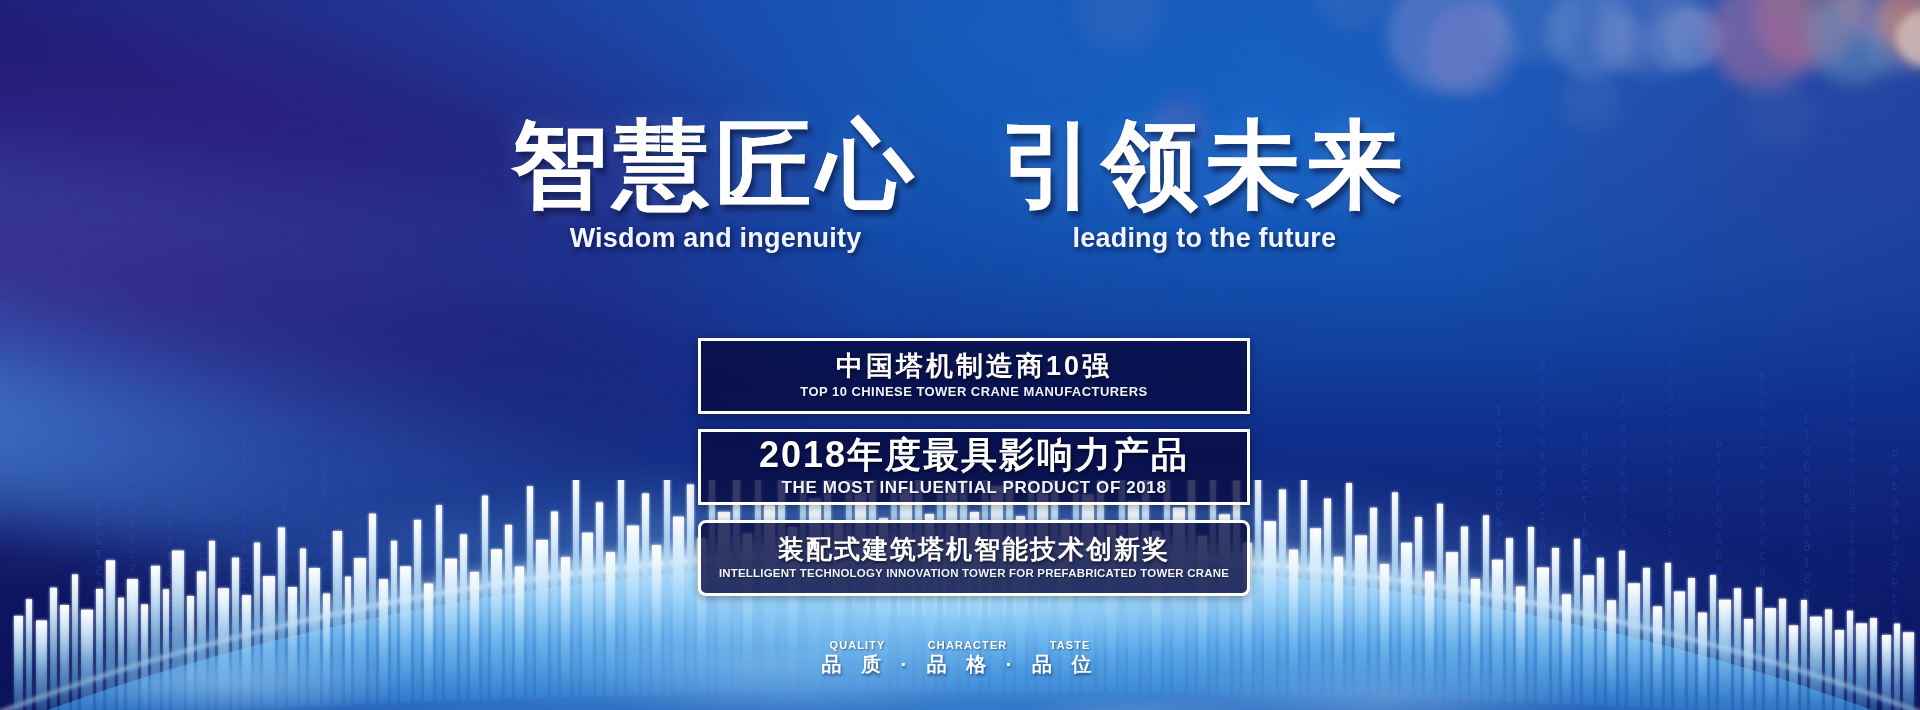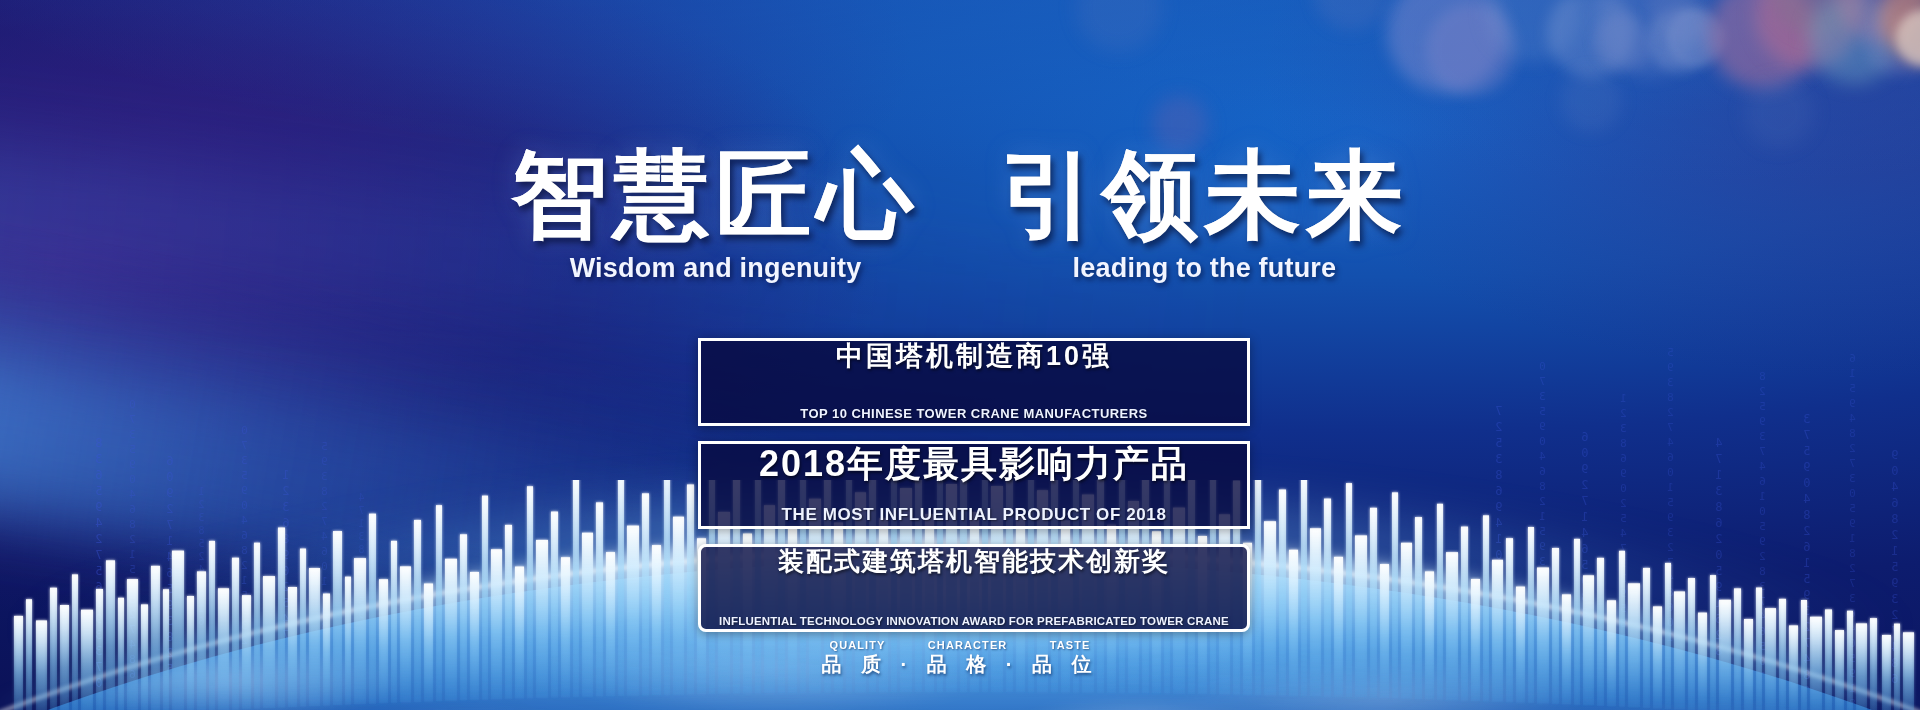--- a/index.html
+++ b/index.html
@@ -153,21 +153,20 @@
     height:230px;
   }
 
   
   #headline{
     position:absolute;
     left:0;right:0;
     top:113px;
     text-align:center;
     white-space:nowrap;
-    margin-top:30px;
   }
   .hl-group{display:inline-block;vertical-align:top;}
   .hl-cn{
     font-size:96px;
     line-height:1.08;
     font-weight:700;
     color:#ffffff;
     letter-spacing:6px;
     text-shadow:3px 5px 6px rgba(2,6,40,.6), 0 0 26px rgba(150,195,255,.25);
     background:linear-gradient(180deg,#ffffff 0%,#ffffff 58%,#dfe6f5 100%);
@@ -187,26 +186,26 @@
   
   #awards{
     position:absolute;
     left:682px;
     top:338px;
     width:568px;
   }
   .award{
     border:3px solid #ffffff;
     background:rgba(8,10,64,.80);
-    height:88px;
+    height:76px;
     margin-bottom:15px;
     display:flex;
     flex-direction:column;
     align-items:center;
-    justify-content:space-between;
+    justify-content:center;
     box-shadow:0 2px 10px rgba(0,0,0,.35);
     margin-left:16px;
   }
   .award:last-child{margin-bottom:0;border-radius:8px;}
   .aw-cn{
     color:#ffffff;
     font-size:27px;
     font-weight:700;
     letter-spacing:3px;
     line-height:1.12;
@@ -521,21 +520,21 @@
     <div class="award a1">
       <div class="aw-cn">中国塔机制造商10强</div>
       <div class="aw-en">TOP 10 CHINESE TOWER CRANE MANUFACTURERS</div>
     </div>
     <div class="award a2">
       <div class="aw-cn">2018年度最具影响力产品</div>
       <div class="aw-en">THE MOST INFLUENTIAL PRODUCT OF 2018</div>
     </div>
     <div class="award a3">
       <div class="aw-cn">装配式建筑塔机智能技术创新奖</div>
-      <div class="aw-en">INFLUENTIAL TECHNOLOGY INNOVATION AWARD FOR PREFABRICATED TOWER CRANE</div>
+      <div class="aw-en">INTELLIGENT TECHNOLOGY INNOVATION TOWER FOR PREFABRICATED TOWER CRANE</div>
     </div>
   </div>
 
   <div id="tagline">
     <div id="tag-en">
       <span>QUALITY</span>
       <span class="tag-sp"></span>
       <span>CHARACTER</span>
       <span class="tag-sp"></span>
       <span>TASTE</span>

